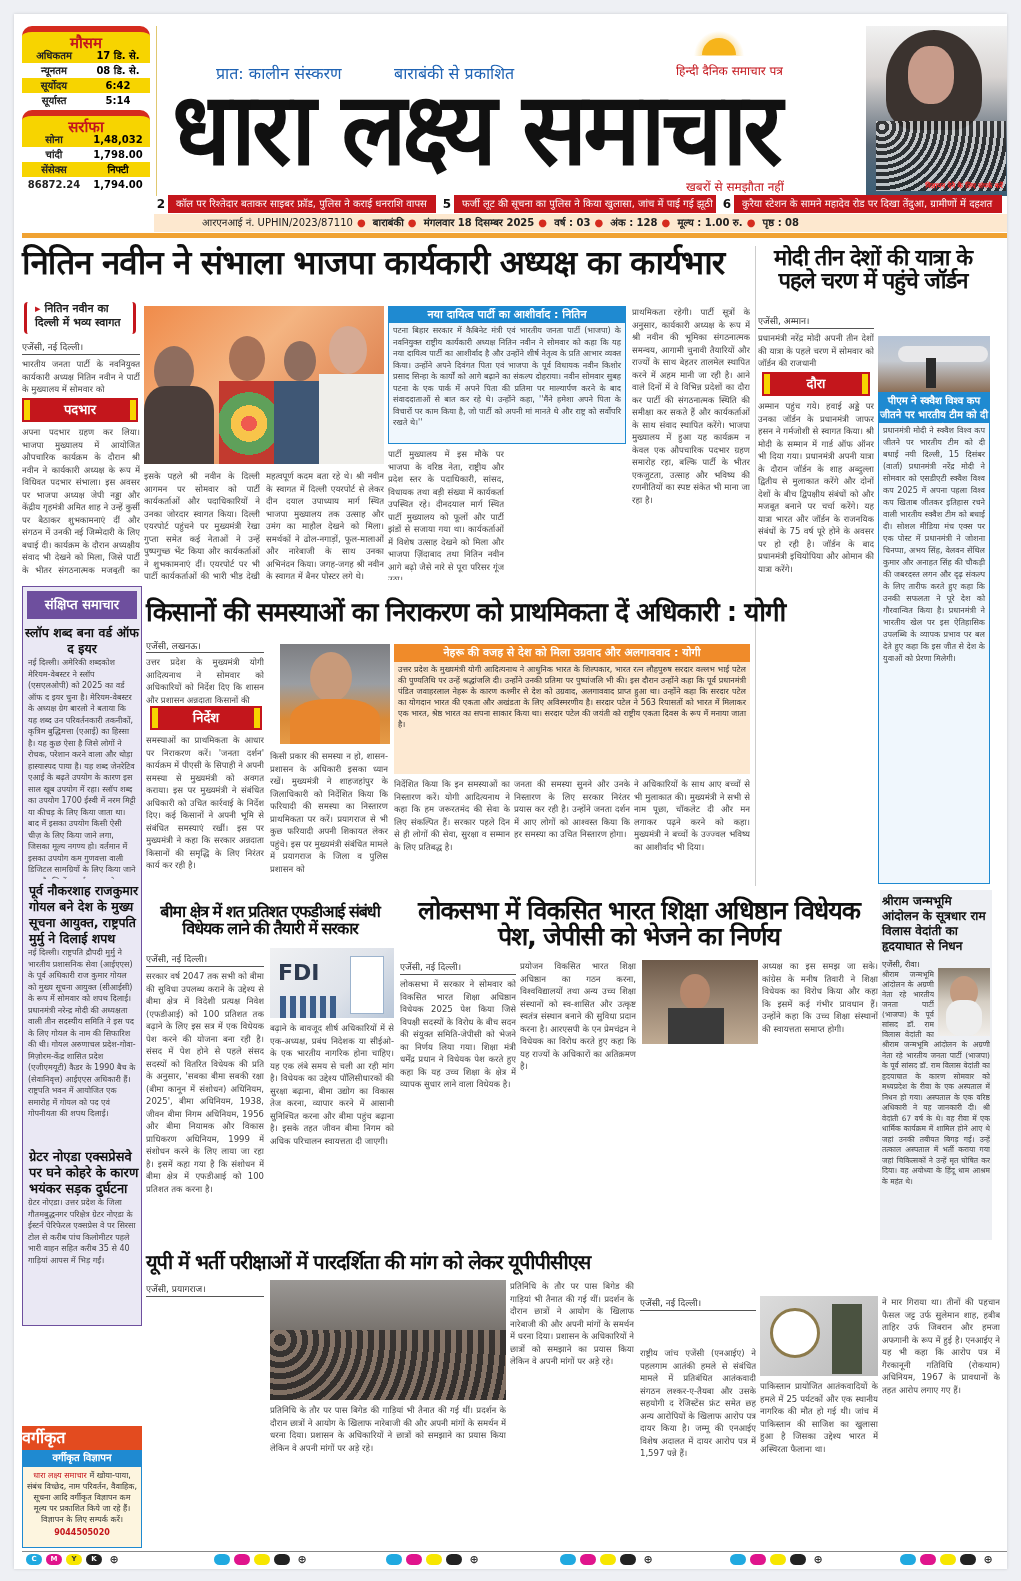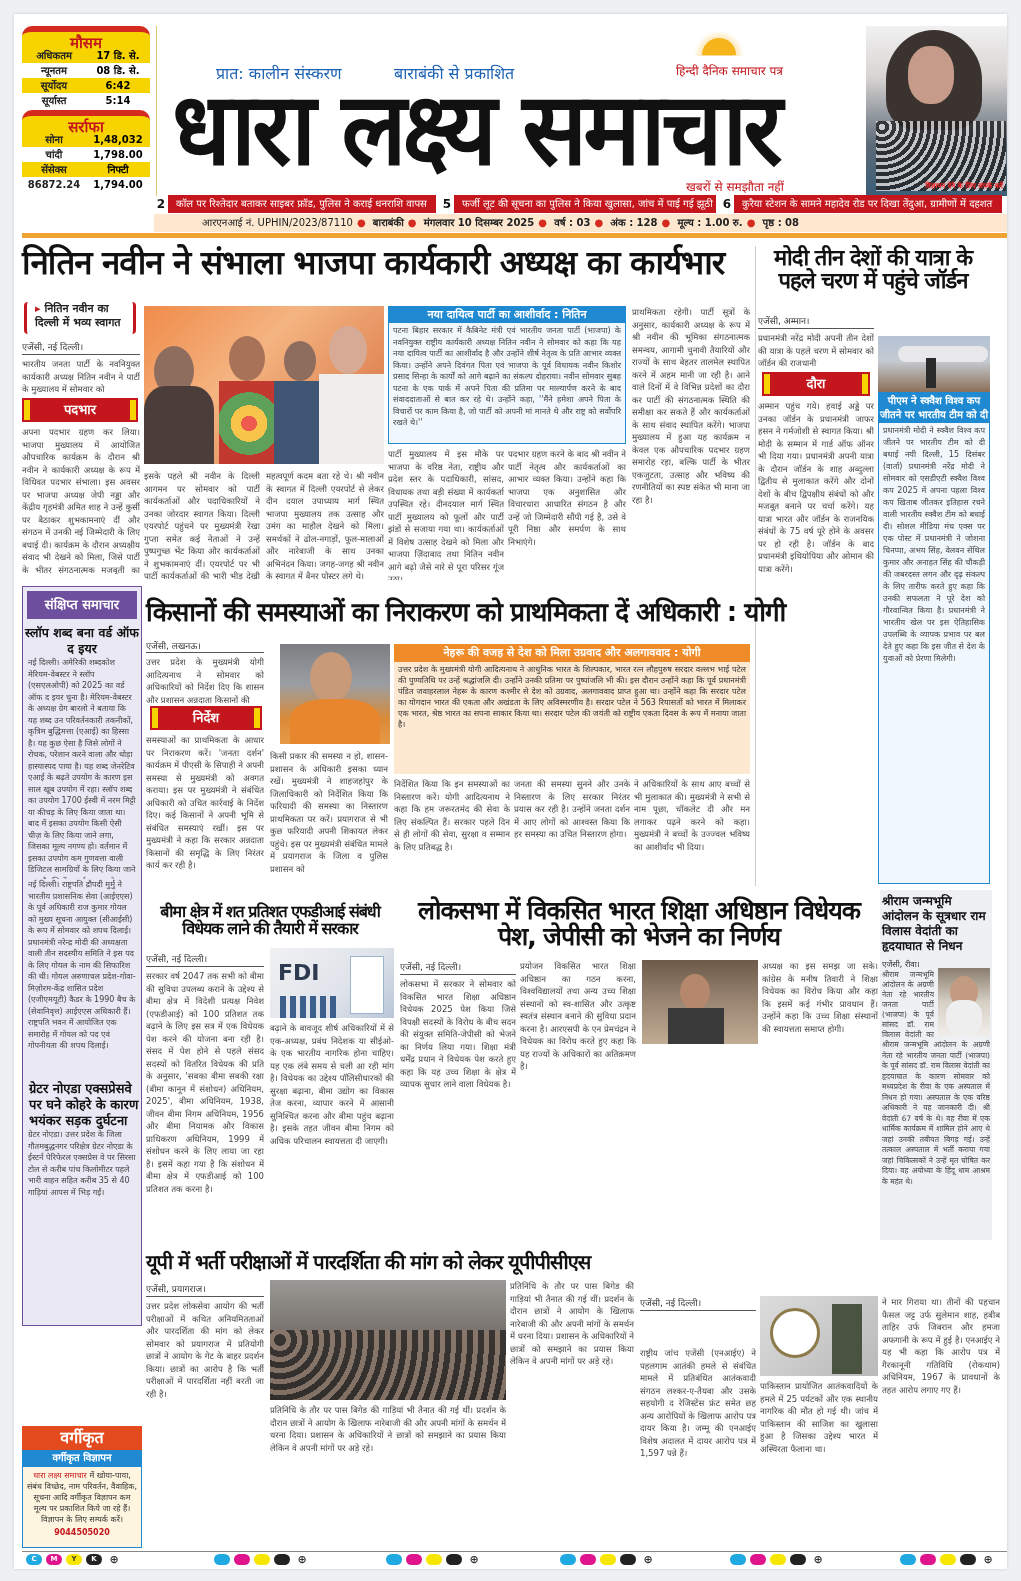--- a/index.html
+++ b/index.html
@@ -112,21 +112,21 @@
     <div class="teaser" style="width:268px;">कॉल पर रिश्तेदार बताकर साइबर फ्रॉड, पुलिस ने कराई धनराशि वापस</div>
     <div class="teaser-num">5</div>
     <div class="teaser" style="width:262px;">फर्जी लूट की सूचना का पुलिस ने किया खुलासा, जांच में पाई गई झूठी</div>
     <div class="teaser-num">6</div>
     <div class="teaser" style="width:268px;">कुरैया स्टेशन के सामने महादेव रोड पर दिखा तेंदुआ, ग्रामीणों में दहशत</div>
   </div>
 
   <div class="issuebar">
     <span>आरएनआई नं. UPHIN/2023/87110</span><span class="dot">●</span>
     <b>बाराबंकी</b><span class="dot">●</span>
-    <b>मंगलवार 10 दिसम्बर 2025</b><span class="dot">●</span>
+    <b>मंगलवार 18 दिसम्बर 2025</b><span class="dot">●</span>
     <b>वर्ष : 03</b><span class="dot">●</span>
     <b>अंक : 128</b><span class="dot">●</span>
     <b>मूल्य : 1.00 रु.</b><span class="dot">●</span>
     <b>पृष्ठ : 08</b>
   </div>
   <div class="orangebar"></div>
 
   <div class="hl" style="left:8px;top:232px;width:725px;font-size:33px;white-space:nowrap;">नितिन नवीन ने संभाला भाजपा कार्यकारी अध्यक्ष का कार्यभार</div>
   <div class="abs" style="left:10px;top:288px;width:112px;height:32px;border-left:3px solid #c4161c;border-right:3px solid #c4161c;border-radius:4px;font-size:11px;font-weight:bold;color:#222;padding-left:8px;line-height:14px;">
     <span style="color:#c4161c;">▸</span> <span>नितिन नवीन का दिल्ली में भव्य स्वागत</span>
@@ -148,21 +148,20 @@
     <div class="abs" style="left:175px;top:68px;width:65px;height:92px;background:#efeeea;"></div>
   </div>
   <div class="text" style="left:130px;top:456px;width:116px;height:110px;">इसके पहले श्री नवीन के दिल्ली आगमन पर सोमवार को पार्टी कार्यकर्ताओं और पदाधिकारियों ने उनका जोरदार स्वागत किया। दिल्ली एयरपोर्ट पहुंचने पर मुख्यमंत्री रेखा गुप्ता समेत कई नेताओं ने उन्हें पुष्पगुच्छ भेंट किया और कार्यकर्ताओं ने शुभकामनाएं दीं। एयरपोर्ट पर भी पार्टी कार्यकर्ताओं की भारी भीड़ देखी गई, जो इस नियुक्ति को संगठन के लिए</div>
   <div class="text" style="left:252px;top:456px;width:118px;height:110px;">महत्वपूर्ण कदम बता रहे थे। श्री नवीन के स्वागत में दिल्ली एयरपोर्ट से लेकर दीन दयाल उपाध्याय मार्ग स्थित भाजपा मुख्यालय तक उत्साह और उमंग का माहौल देखने को मिला। समर्थकों ने ढोल-नगाड़ों, फूल-मालाओं और नारेबाजी के साथ उनका अभिनंदन किया। जगह-जगह श्री नवीन के स्वागत में बैनर पोस्टर लगे थे।</div>
 
   <div class="boxed" style="left:374px;top:292px;width:238px;height:138px;">
     <div class="box-head">नया दायित्व पार्टी का आशीर्वाद : नितिन</div>
     <div class="text" style="position:relative;padding:2px 4px;font-size:8px;line-height:11.5px;height:118px;">पटना बिहार सरकार में कैबिनेट मंत्री एवं भारतीय जनता पार्टी (भाजपा) के नवनियुक्त राष्ट्रीय कार्यकारी अध्यक्ष नितिन नवीन ने सोमवार को कहा कि यह नया दायित्व पार्टी का आशीर्वाद है और उन्होंने शीर्ष नेतृत्व के प्रति आभार व्यक्त किया। उन्होंने अपने दिवंगत पिता एवं भाजपा के पूर्व विधायक नवीन किशोर प्रसाद सिन्हा के कार्यों को आगे बढ़ाने का संकल्प दोहराया। नवीन सोमवार सुबह पटना के एक पार्क में अपने पिता की प्रतिमा पर माल्यार्पण करने के बाद संवाददाताओं से बात कर रहे थे। उन्होंने कहा, ''मैंने हमेशा अपने पिता के विचारों पर काम किया है, जो पार्टी को अपनी मां मानते थे और राष्ट्र को सर्वोपरि रखते थे।''</div>
   </div>
   <div class="text" style="left:374px;top:434px;width:116px;height:132px;">पार्टी मुख्यालय में इस मौके पर भाजपा के वरिष्ठ नेता, राष्ट्रीय और प्रदेश स्तर के पदाधिकारी, सांसद, विधायक तथा बड़ी संख्या में कार्यकर्ता उपस्थित रहे। दीनदयाल मार्ग स्थित पार्टी मुख्यालय को फूलों और पार्टी झंडों से सजाया गया था। कार्यकर्ताओं में विशेष उत्साह देखने को मिला और भाजपा ज़िंदाबाद तथा नितिन नवीन आगे बढ़ो जैसे नारे से पूरा परिसर गूंज उठा।</div>
-  <div class="text" style="left:494px;top:434px;width:118px;height:132px;">पदभार ग्रहण करने के बाद श्री नवीन ने पार्टी नेतृत्व और कार्यकर्ताओं का आभार व्यक्त किया। उन्होंने कहा कि भाजपा एक अनुशासित और विचारधारा आधारित संगठन है और उन्हें जो जिम्मेदारी सौंपी गई है, उसे वे पूरी निष्ठा और समर्पण के साथ निभाएंगे।</div>
   <div class="text" style="left:618px;top:292px;width:118px;height:274px;">प्राथमिकता रहेगी। पार्टी सूत्रों के अनुसार, कार्यकारी अध्यक्ष के रूप में श्री नवीन की भूमिका संगठनात्मक समन्वय, आगामी चुनावी तैयारियों और राज्यों के साथ बेहतर तालमेल स्थापित करने में अहम मानी जा रही है। आने वाले दिनों में वे विभिन्न प्रदेशों का दौरा कर पार्टी की संगठनात्मक स्थिति की समीक्षा कर सकते हैं और कार्यकर्ताओं के साथ संवाद स्थापित करेंगे। भाजपा मुख्यालय में हुआ यह कार्यक्रम न केवल एक औपचारिक पदभार ग्रहण समारोह रहा, बल्कि पार्टी के भीतर एकजुटता, उत्साह और भविष्य की रणनीतियों का स्पष्ट संकेत भी माना जा रहा है।</div>
 
   <div class="vrule" style="left:741px;top:232px;height:640px;"></div>
 
   <div class="hl" style="left:744px;top:232px;width:230px;font-size:22px;text-align:center;">मोदी तीन देशों की यात्रा के पहले चरण में पहुंचे जॉर्डन</div>
   <div class="dateline" style="left:744px;top:300px;">एजेंसी, अम्मान।</div>
   <div class="rule" style="left:744px;top:314px;width:116px;"></div>
   <div class="text" style="left:744px;top:318px;width:116px;height:38px;">प्रधानमंत्री नरेंद्र मोदी अपनी तीन देशों की यात्रा के पहले चरण में सोमवार को जॉर्डन की राजधानी</div>
   <div class="label-bar" style="left:750px;top:360px;width:104px;">दौरा</div>
   <div class="text" style="left:744px;top:386px;width:116px;height:484px;">अम्मान पहुंच गये। हवाई अड्डे पर उनका जॉर्डन के प्रधानमंत्री जाफर हसन ने गर्मजोशी से स्वागत किया। श्री मोदी के सम्मान में गार्ड ऑफ ऑनर भी दिया गया। प्रधानमंत्री अपनी यात्रा के दौरान जॉर्डन के शाह अब्दुल्ला द्वितीय से मुलाकात करेंगे और दोनों देशों के बीच द्विपक्षीय संबंधों को और मजबूत बनाने पर चर्चा करेंगे। यह यात्रा भारत और जॉर्डन के राजनयिक संबंधों के 75 वर्ष पूरे होने के अवसर पर हो रही है। जॉर्डन के बाद प्रधानमंत्री इथियोपिया और ओमान की यात्रा करेंगे।</div>
@@ -173,20 +172,21 @@
   </div>
   <div class="boxed" style="left:864px;top:378px;width:112px;height:492px;">
     <div class="box-head" style="height:30px;line-height:14px;font-size:10px;padding-top:1px;">पीएम ने स्क्वैश विश्व कप जीतने पर भारतीय टीम को दी बधाई</div>
     <div class="text" style="position:relative;padding:2px 4px;font-size:8px;line-height:12px;height:455px;">प्रधानमंत्री मोदी ने स्क्वैश विश्व कप जीतने पर भारतीय टीम को दी बधाई नयी दिल्ली, 15 दिसंबर (वार्ता) प्रधानमंत्री नरेंद्र मोदी ने सोमवार को एसडीएटी स्क्वैश विश्व कप 2025 में अपना पहला विश्व कप खिताब जीतकर इतिहास रचने वाली भारतीय स्क्वैश टीम को बधाई दी। सोशल मीडिया मंच एक्स पर एक पोस्ट में प्रधानमंत्री ने जोशना चिनप्पा, अभय सिंह, वेलवन सेंथिल कुमार और अनाहत सिंह की चौकड़ी की जबरदस्त लगन और दृढ़ संकल्प के लिए तारीफ करते हुए कहा कि उनकी सफलता ने पूरे देश को गौरवान्वित किया है। प्रधानमंत्री ने भारतीय खेल पर इस ऐतिहासिक उपलब्धि के व्यापक प्रभाव पर बल देते हुए कहा कि इस जीत से देश के युवाओं को प्रेरणा मिलेगी।</div>
   </div>
 
   <div class="sidebar">
     <div class="sh">संक्षिप्त समाचार</div>
     <div class="sb-title" style="margin-top:6px;">स्लॉप शब्द बना वर्ड ऑफ द इयर</div>
     <div class="sb-text" style="height:222px;overflow:hidden;">नई दिल्ली। अमेरिकी शब्दकोश मेरियम-वेबस्टर ने स्लॉप (एसएलओपी) को 2025 का वर्ड ऑफ द इयर चुना है। मेरियम-वेबस्टर के अध्यक्ष ग्रेग बारलो ने बताया कि यह शब्द उन परिवर्तनकारी तकनीकों, कृत्रिम बुद्धिमत्ता (एआई) का हिस्सा है। यह कुछ ऐसा है जिसे लोगों ने रोचक, परेशान करने वाला और थोड़ा हास्यास्पद पाया है। यह शब्द जेनरेटिव एआई के बढ़ते उपयोग के कारण इस साल खूब उपयोग में रहा। स्लॉप शब्द का उपयोग 1700 ईस्वी में नरम मिट्टी या कीचड़ के लिए किया जाता था। बाद में इसका उपयोग किसी ऐसी चीज़ के लिए किया जाने लगा, जिसका मूल्य नगण्य हो। वर्तमान में इसका उपयोग कम गुणवत्ता वाली डिजिटल सामग्रियों के लिए किया जाने लगा है, जिन्हें एआई का उपयोग करके बड़े पैमाने पर बनाया जा रहा है।</div>
+    <div class="sb-title" style="text-align:left;padding-left:6px;margin-top:4px;">पूर्व नौकरशाह राजकुमार गोयल बने देश के मुख्य सूचना आयुक्त, राष्ट्रपति मुर्मु ने दिलाई शपथ</div>
     <div class="sb-text" style="height:202px;overflow:hidden;">नई दिल्ली। राष्ट्रपति द्रौपदी मुर्मु ने भारतीय प्रशासनिक सेवा (आईएएस) के पूर्व अधिकारी राज कुमार गोयल को मुख्य सूचना आयुक्त (सीआईसी) के रूप में सोमवार को शपथ दिलाई। प्रधानमंत्री नरेन्द्र मोदी की अध्यक्षता वाली तीन सदस्यीय समिति ने इस पद के लिए गोयल के नाम की सिफारिश की थी। गोयल अरुणाचल प्रदेश-गोवा-मिज़ोरम-केंद्र शासित प्रदेश (एजीएमयूटी) कैडर के 1990 बैच के (सेवानिवृत्त) आईएएस अधिकारी हैं। राष्ट्रपति भवन में आयोजित एक समारोह में गोयल को पद एवं गोपनीयता की शपथ दिलाई।</div>
     <div class="sb-title" style="text-align:left;padding-left:6px;font-size:13px;">ग्रेटर नोएडा एक्सप्रेसवे पर घने कोहरे के कारण भयंकर सड़क दुर्घटना</div>
     <div class="sb-text" style="height:80px;overflow:hidden;">ग्रेटर नोएडा। उत्तर प्रदेश के जिला गौतमबुद्धनगर परिक्षेत्र ग्रेटर नोएडा के ईस्टर्न पेरिफेरल एक्सप्रेस वे पर सिरसा टोल से करीब पांच किलोमीटर पहले भारी वाहन सहित करीब 35 से 40 गाड़ियां आपस में भिड़ गईं।</div>
   </div>
 
   <div class="hl" style="left:132px;top:585px;width:608px;font-size:26px;white-space:nowrap;">किसानों की समस्याओं का निराकरण को प्राथमिकता दें अधिकारी : योगी</div>
   <div class="dateline" style="left:132px;top:625px;">एजेंसी, लखनऊ।</div>
   <div class="rule" style="left:132px;top:638px;width:118px;"></div>
   <div class="text" style="left:132px;top:642px;width:118px;height:48px;">उत्तर प्रदेश के मुख्यमंत्री योगी आदित्यनाथ ने सोमवार को अधिकारियों को निर्देश दिए कि शासन और प्रशासन अन्नदाता किसानों की</div>
   <div class="label-bar" style="left:138px;top:694px;width:108px;">निर्देश</div>
@@ -233,39 +233,38 @@
   <div class="img" style="left:924px;top:954px;width:52px;height:68px;background:linear-gradient(180deg,#8a7e6e 0%,#d6cfc4 50%,#f1eeea 100%);">
     <div class="abs" style="left:12px;top:8px;width:28px;height:32px;background:#c39b80;border-radius:50%;"></div>
     <div class="abs" style="left:8px;top:32px;width:36px;height:36px;background:#eeeeee;border-radius:40%;"></div>
   </div>
   <div class="text" style="left:868px;top:956px;width:52px;height:68px;font-size:7.5px;line-height:10px;">श्रीराम जन्मभूमि आंदोलन के अग्रणी नेता रहे भारतीय जनता पार्टी (भाजपा) के पूर्व सांसद डॉ. राम विलास वेदांती का हृदयाघात के कारण सोमवार को मध्यप्रदेश के रीवा के एक अस्पताल में निधन हो गया। अस्पताल के एक वरिष्ठ अधिकारी ने यह जानकारी दी। श्री वेदांती 67 वर्ष के थे। वह रीवा में एक धार्मिक कार्यक्रम में शामिल होने आए थे जहां उनकी तबीयत बिगड़ गई। उन्हें तत्काल अस्पताल में भर्ती कराया गया जहां चिकित्सकों ने उन्हें मृत घोषित कर दिया। वह अयोध्या के हिंदू धाम आश्रम के महंत थे।</div>
   <div class="text" style="left:868px;top:1026px;width:108px;height:198px;font-size:7.5px;line-height:10.5px;">श्रीराम जन्मभूमि आंदोलन के अग्रणी नेता रहे भारतीय जनता पार्टी (भाजपा) के पूर्व सांसद डॉ. राम विलास वेदांती का हृदयाघात के कारण सोमवार को मध्यप्रदेश के रीवा के एक अस्पताल में निधन हो गया। अस्पताल के एक वरिष्ठ अधिकारी ने यह जानकारी दी। श्री वेदांती 67 वर्ष के थे। वह रीवा में एक धार्मिक कार्यक्रम में शामिल होने आए थे जहां उनकी तबीयत बिगड़ गई। उन्हें तत्काल अस्पताल में भर्ती कराया गया जहां चिकित्सकों ने उन्हें मृत घोषित कर दिया। वह अयोध्या के हिंदू धाम आश्रम के महंत थे।</div>
 
   <div class="hl" style="left:132px;top:1238px;width:490px;font-size:20px;white-space:nowrap;">यूपी में भर्ती परीक्षाओं में पारदर्शिता की मांग को लेकर यूपीपीसीएस</div>
   <div class="dateline" style="left:132px;top:1268px;">एजेंसी, प्रयागराज।</div>
   <div class="rule" style="left:132px;top:1282px;width:118px;"></div>
-  <div class="text" style="left:132px;top:1286px;width:118px;height:252px;">उत्तर प्रदेश लोकसेवा आयोग की भर्ती परीक्षाओं में कथित अनियमितताओं और पारदर्शिता की मांग को लेकर सोमवार को प्रयागराज में प्रतियोगी छात्रों ने आयोग के गेट के बाहर प्रदर्शन किया। छात्रों का आरोप है कि भर्ती परीक्षाओं में पारदर्शिता नहीं बरती जा रही है।</div>
   <div class="img" style="left:256px;top:1266px;width:236px;height:120px;background:linear-gradient(180deg,#9b9895 0%,#7a7570 40%,#4a4541 100%);">
     <div class="abs" style="left:0;top:50px;width:236px;height:70px;background:repeating-radial-gradient(circle at 10px 10px,#2e2a28 0 6px,#8a7769 6px 11px);opacity:.85;"></div>
   </div>
   <div class="text" style="left:256px;top:1390px;width:236px;height:148px;">प्रतिनिधि के तौर पर पास बिगेड की गाड़ियां भी तैनात की गई थीं। प्रदर्शन के दौरान छात्रों ने आयोग के खिलाफ नारेबाजी की और अपनी मांगों के समर्थन में धरना दिया। प्रशासन के अधिकारियों ने छात्रों को समझाने का प्रयास किया लेकिन वे अपनी मांगों पर अड़े रहे।</div>
   <div class="text" style="left:496px;top:1266px;width:124px;height:272px;">प्रतिनिधि के तौर पर पास बिगेड की गाड़ियां भी तैनात की गई थीं। प्रदर्शन के दौरान छात्रों ने आयोग के खिलाफ नारेबाजी की और अपनी मांगों के समर्थन में धरना दिया। प्रशासन के अधिकारियों ने छात्रों को समझाने का प्रयास किया लेकिन वे अपनी मांगों पर अड़े रहे।</div>
 
   <div class="dateline" style="left:626px;top:1282px;">एजेंसी, नई दिल्ली।</div>
   <div class="rule" style="left:626px;top:1296px;width:116px;"></div>
   <div class="text" style="left:626px;top:1300px;width:116px;height:238px;margin-top:33px;">राष्ट्रीय जांच एजेंसी (एनआईए) ने पहलगाम आतंकी हमले से संबंधित मामले में प्रतिबंधित आतंकवादी संगठन लश्कर-ए-तैयबा और उसके सहयोगी द रेजिस्टेंस फ्रंट समेत छह अन्य आरोपियों के खिलाफ आरोप पत्र दायर किया है। जम्मू की एनआईए विशेष अदालत में दायर आरोप पत्र में 1,597 पन्ने हैं।</div>
   <div class="img" style="left:746px;top:1282px;width:118px;height:80px;background:linear-gradient(135deg,#dcdcdc 0%,#b9b9b9 100%);">
     <div class="abs" style="left:10px;top:12px;width:50px;height:50px;border-radius:50%;background:#fff;border:3px solid #8c7a4b;"></div>
     <div class="abs" style="left:72px;top:8px;width:30px;height:70px;background:#4a5240;"></div>
   </div>
   <div class="text" style="left:746px;top:1366px;width:118px;height:172px;">पाकिस्तान प्रायोजित आतंकवादियों के हमले में 25 पर्यटकों और एक स्थानीय नागरिक की मौत हो गई थी। जांच में पाकिस्तान की साजिश का खुलासा हुआ है जिसका उद्देश्य भारत में अस्थिरता फैलाना था।</div>
   <div class="text" style="left:868px;top:1282px;width:118px;height:256px;">ने मार गिराया था। तीनों की पहचान फैसल जट्ट उर्फ सुलेमान शाह, हबीब ताहिर उर्फ जिबरान और हमजा अफगानी के रूप में हुई है। एनआईए ने यह भी कहा कि आरोप पत्र में गैरकानूनी गतिविधि (रोकथाम) अधिनियम, 1967 के प्रावधानों के तहत आरोप लगाए गए हैं।</div>
 
   <div class="classified">
-    <div style="background:#e34b1f;color:#fff;font-weight:bold;font-size:16px;text-align:center;height:24px;line-height:24px;">वर्गीकृत</div>
+    <div style="background:#e34b1f;color:#fff;font-weight:bold;font-size:16px;text-align:left;height:24px;line-height:24px;">वर्गीकृत</div>
     <div style="background:#1f8ad1;color:#fff;font-size:10px;font-weight:bold;text-align:center;height:16px;line-height:16px;">वर्गीकृत विज्ञापन</div>
     <div style="background:#fdf5df;border:1.5px solid #1f8ad1;height:82px;padding:3px;font-size:8px;line-height:11px;text-align:center;color:#333;">
       <span style="color:#c4161c;">धारा लक्ष्य समाचार</span><span> में खोया-पाया, संबंध विच्छेद, नाम परिवर्तन, वैवाहिक, सूचना आदि वर्गीकृत विज्ञापन कम मूल्य पर प्रकाशित किये जा रहे हैं। विज्ञापन के लिए सम्पर्क करें।</span>
       <div style="color:#c4161c;font-weight:bold;margin-top:2px;">9044505020</div>
     </div>
   </div>
 
   <div class="rule" style="left:8px;top:1537px;width:985px;background:#888;"></div>
   <div class="cmyk" style="left:12px;">
     <span style="background:#20a9e0;">C</span>

